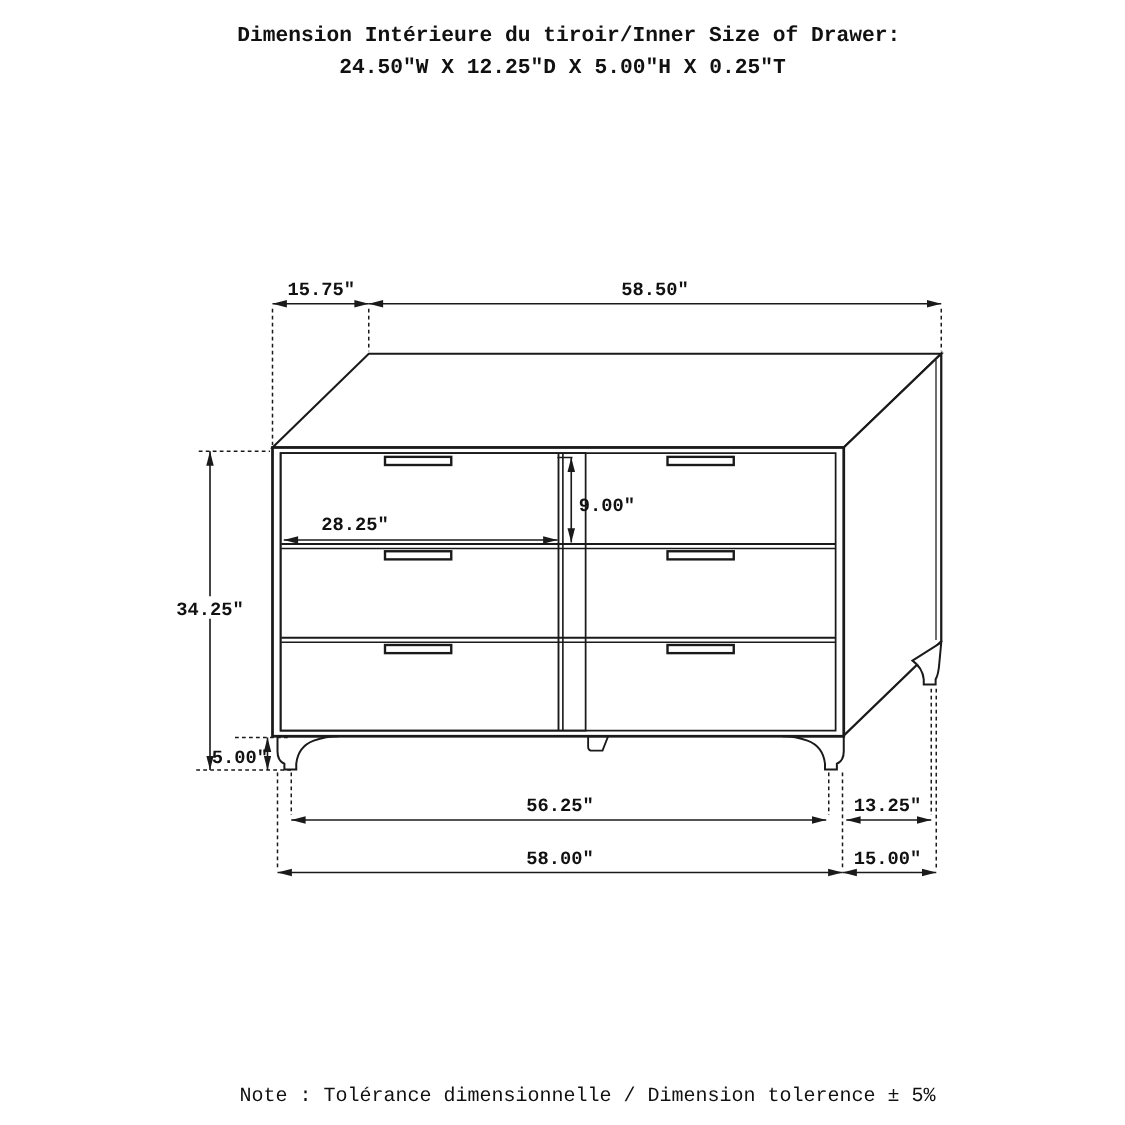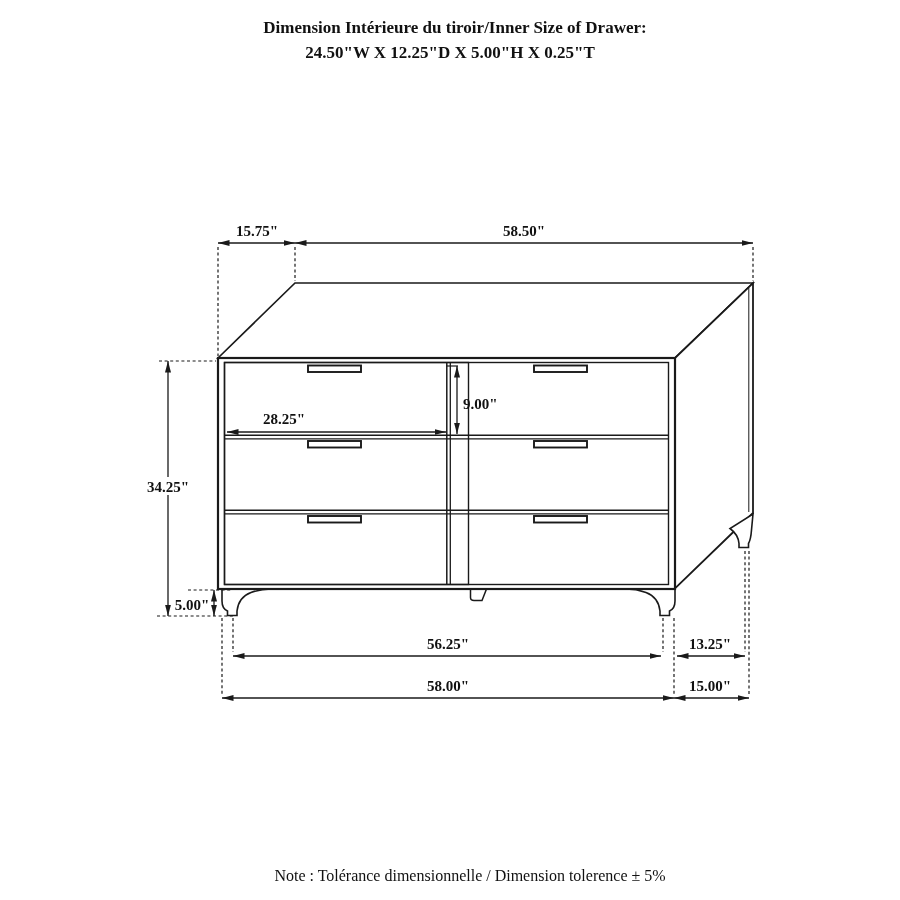--- a/index.html
+++ b/index.html
@@ -1,17 +1,17 @@
 <!DOCTYPE html>
 <html><head>
 <meta charset="utf-8">
 <style>
   html,body{margin:0;padding:0;background:#ffffff;}
   .page{position:relative;width:900px;height:900px;background:#ffffff;overflow:hidden;
-        font-family:Liberation Serif, serif;}
+        font-family:Liberation Mono, monospace;}
   svg{position:absolute;left:0;top:0;}
   text{fill:#111111;}
   .title-text{font-size:17px;font-weight:bold;}
   .dim-text{font-size:15px;font-weight:bold;}
   .note-text{font-size:16px;font-weight:normal;}
   .outline{fill:none;stroke:#1a1a1a;}
   .white{fill:#ffffff;stroke:#1a1a1a;}
   .dimline{stroke:#1a1a1a;stroke-width:1.3;fill:none;}
   .extline{stroke:#1a1a1a;stroke-width:1.2;fill:none;stroke-dasharray:3 2.6;}
 </style>

